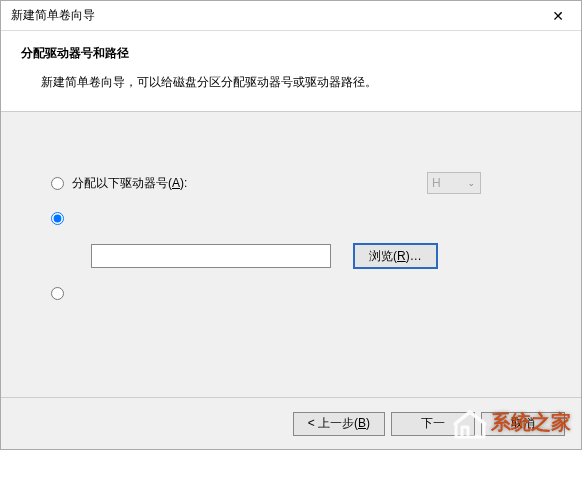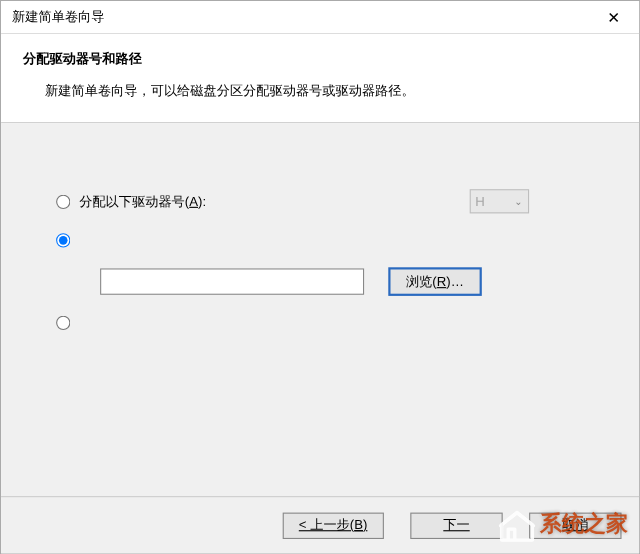--- a/index.html
+++ b/index.html
@@ -4,21 +4,21 @@
   <style>
     * { box-sizing: border-box; margin: 0; padding: 0; }
     body {
       font-family: "Microsoft YaHei", "SimSun", sans-serif;
       font-size: 12px;
       background: #fff;
       width: 582px;
       height: 504px;
       overflow: hidden;
     }
-    .window { width: 582px; height: 504px; border: 1px solid #aaa; display: flex; flex-direction: column; }
+    .window { width: 582px; height: 450px; border: 1px solid #aaa; display: flex; flex-direction: column; }
     .titlebar {
       height: 30px;
       display: flex;
       align-items: center;
       justify-content: space-between;
       padding: 0 0 0 10px;
       border-bottom: 1px solid #ddd;
       background: #fff;
     }
     .titlebar-title { font-size: 12px; }
@@ -84,23 +84,22 @@
       cursor: pointer;
     }
     .footer {
       height: 52px;
       border-top: 1px solid #ccc;
       background: #f0f0f0;
       display: flex;
       align-items: center;
       justify-content: flex-end;
       padding: 0 16px;
-      gap: 24px;
+      gap: 6px;
       position: relative;
-      text-decoration: underline;
     }
     .nav-btn {
       height: 24px;
       padding: 0 14px;
       border: 1px solid #888;
       background: #e5e5e5;
       font-size: 12px;
       cursor: pointer;
       min-width: 84px;
     }

